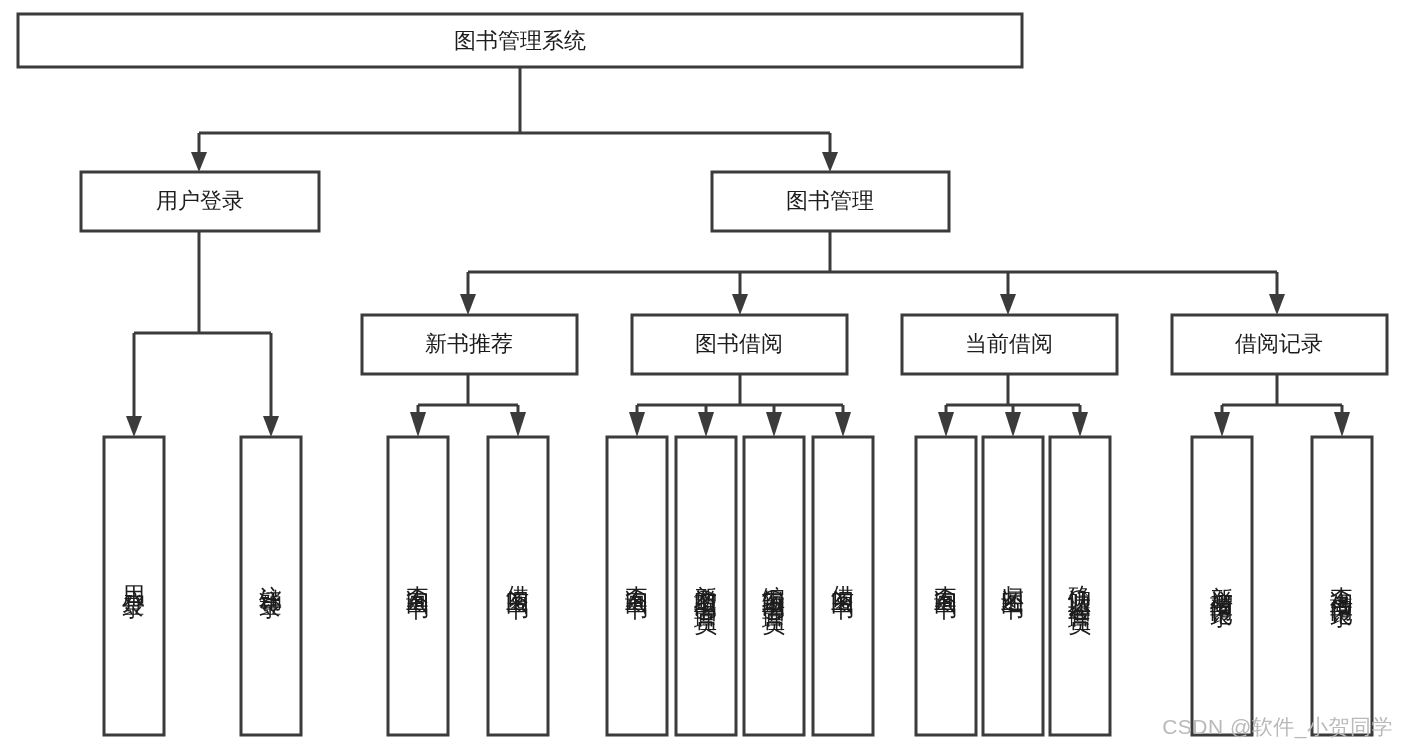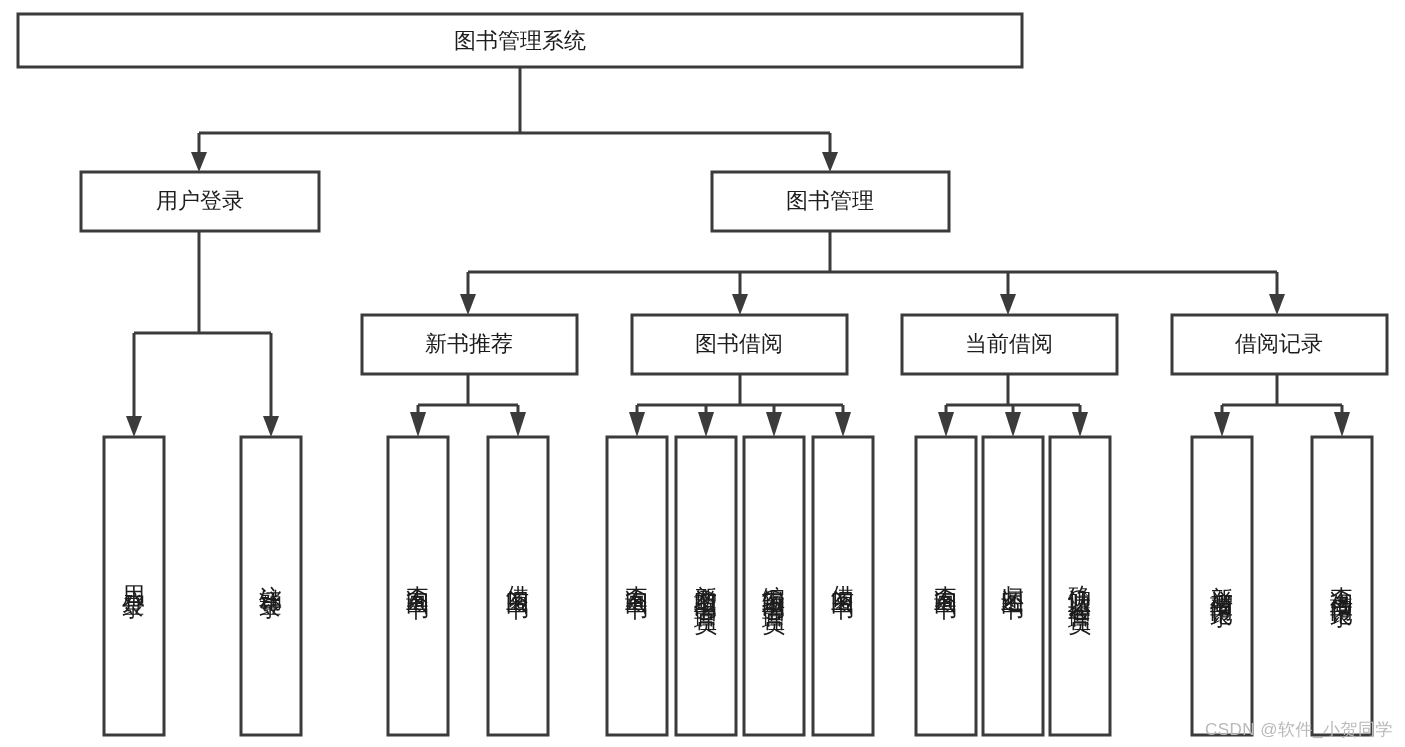--- a/index.html
+++ b/index.html
@@ -56,21 +56,21 @@
     text-orientation: upright;
     text-anchor: middle;
     dominant-baseline: central;
     letter-spacing: 4px;
   }
   .watermark-text {
     position: absolute;
     right: 12px;
     bottom: 6px;
     font-family: "Liberation Sans", "DejaVu Sans", sans-serif;
-    font-size: 17px;
+    font-size: 21px;
     color: #b9b9b9;
     letter-spacing: 0.5px;
     user-select: none;
     pointer-events: none;
   }
 </style>
 </head>
 <body>
 
 <div id="diagram-root">

